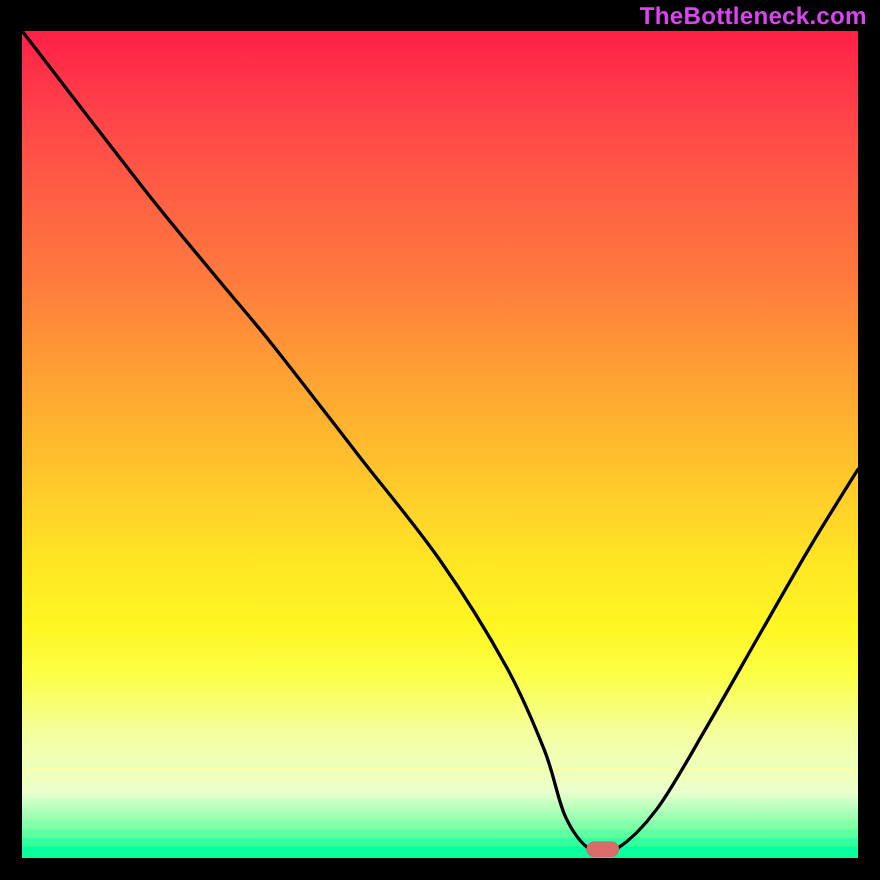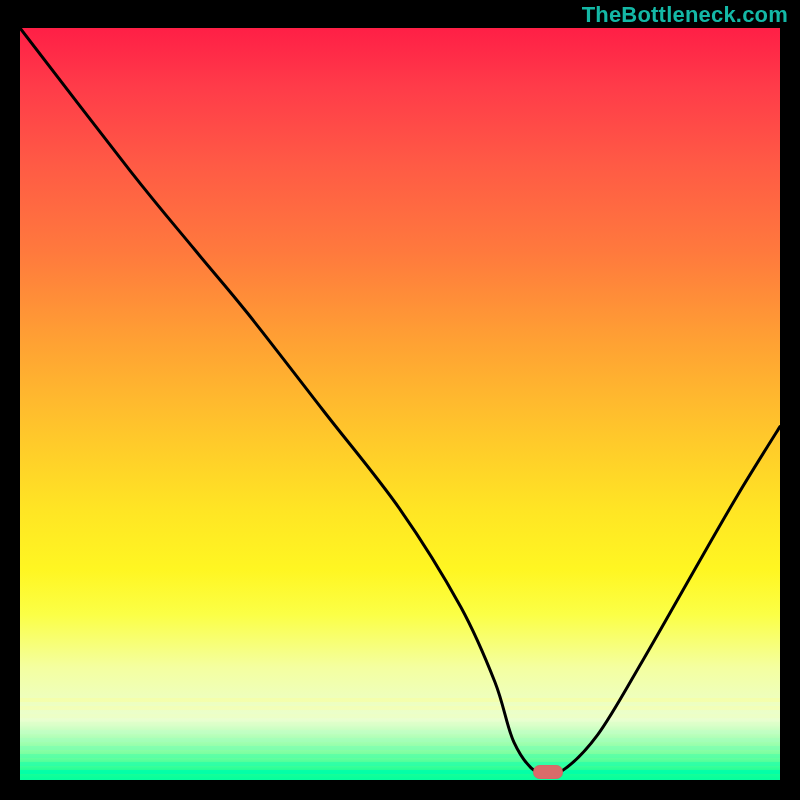--- a/index.html
+++ b/index.html
@@ -16,21 +16,21 @@
     height: 800px;
     background: #000;
   }
   .watermark {
     position: absolute;
     top: 2px;
     right: 12px;
     font-family: Arial, Helvetica, sans-serif;
     font-size: 22px;
     font-weight: 600;
-    color: #14b8a6;
+    color: #d946ef;
     letter-spacing: 0.2px;
     z-index: 10;
   }
   .plot {
     position: absolute;
     left: 20px;
     top: 28px;
     width: 760px;
     height: 752px;
     overflow: hidden;

